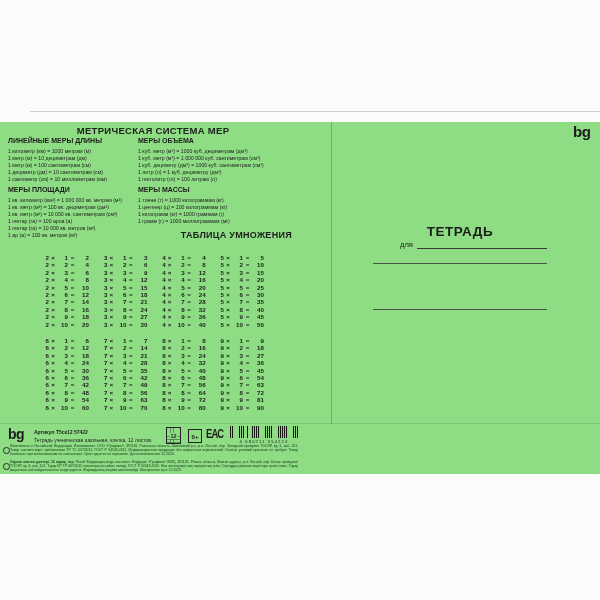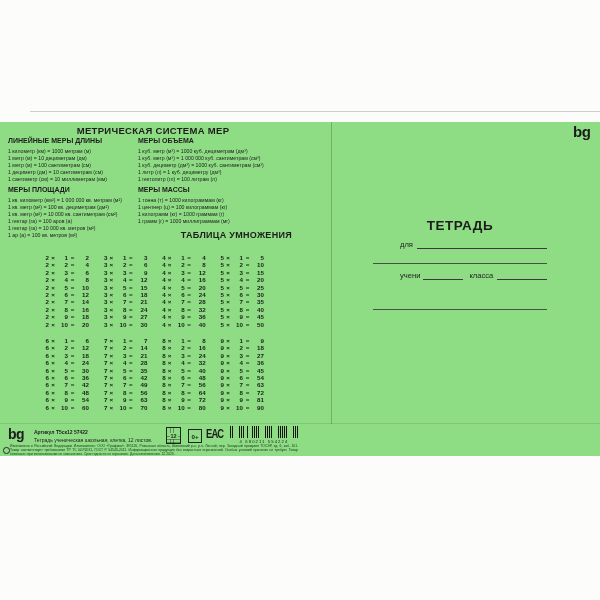--- a/index.html
+++ b/index.html
@@ -1,17 +1,17 @@
 <!DOCTYPE html>
 <html><head>
 <meta charset="utf-8">
 <style>
   html,body{margin:0;padding:0;}
   body{width:600px;height:600px;font-family:"Liberation Sans",sans-serif;background:#fcfdfb;color:#1d1d1b;}
-  .page{position:relative;width:600px;height:456px;overflow:hidden;background:#fcfdfb;}
+  .page{position:relative;width:600px;height:600px;overflow:hidden;background:#fcfdfb;}
   .cover{position:absolute;left:0;top:122px;width:600px;height:352px;background:#8edd85;}
   .top-edge{position:absolute;left:30px;top:111px;width:570px;height:1px;background:rgba(0,0,0,.18);}
   .v-divider{position:absolute;left:331px;top:122px;width:1px;height:302px;background:rgba(0,0,0,.20);}
   .h-divider{position:absolute;left:0;top:423px;width:600px;height:1px;background:rgba(0,0,0,.10);}
   .abs{position:absolute;}
   .metric-title{left:8px;top:125px;width:290px;text-align:center;font-size:9.5px;font-weight:bold;letter-spacing:.3px;}
   .mcol{top:137px;}
   .mcol-0{left:8px;width:128px;}
   .mcol-1{left:138px;width:162px;}
   .msec-title{font-size:7px;font-weight:bold;margin:0 0 4px;}
@@ -22,21 +22,21 @@
   .mult-block-0{top:254px;}
   .mult-block-1{top:337px;}
   .mult-col{width:49px;}
   .mult-row{display:flex;font-size:6.2px;font-weight:bold;line-height:7.4px;}
   .mc-f{width:9px;text-align:right;}
   .mc-s{width:8px;text-align:center;}
   .mc-m{width:11px;text-align:right;}
   .mc-e{width:9px;text-align:center;}
   .mc-p{width:12px;text-align:right;}
   .brand-top{left:573px;top:123px;font-size:15px;font-weight:bold;letter-spacing:-.5px;}
-  .tetrad-title{left:373px;top:218px;width:174px;text-align:center;font-size:13.5px;font-weight:bold;letter-spacing:.5px;}
+  .tetrad-title{left:373px;top:224px;width:174px;text-align:center;font-size:13.5px;font-weight:bold;letter-spacing:.5px;}
   .frow{left:373px;width:174px;display:flex;align-items:flex-end;font-size:7.6px;color:#222;}
   .frow-1{top:239px;}
   .frow-3{top:270px;}
   .frow-4{top:284px;}
   .fline{border-bottom:.8px solid #3a3a3a;height:9px;}
   .grow{flex:1 1 auto;}
   .solo-line{left:373px;width:174px;height:1px;background:#3a3a3a;opacity:.85;}
   .solo-1{top:263px;}
   .solo-2{top:309px;}
   .flabel{white-space:nowrap;margin-left:27px;}
@@ -691,26 +691,20 @@
       </div>
     </div>
 
   <div class="abs brand-top">bg</div>
   <div class="abs tetrad-title">ТЕТРАДЬ</div>
   <div class="abs frow frow-1">
     <span class="flabel">для</span>
     <span class="fline grow" style="margin-left:4px"></span>
   </div>
   <div class="abs solo-line solo-1"></div>
-  <div class="abs frow frow-3">
-    <span class="flabel">учени</span>
-    <span class="fline" style="width:40px;margin-left:3px"></span>
-    <span class="flabel" style="margin-left:6px">класса</span>
-    <span class="fline grow" style="margin-left:4px"></span>
-  </div>
   <div class="abs solo-line solo-2"></div>
 
   <div class="abs brand-bottom">bg</div>
   <div class="abs article">Артикул Т5ск12 57422</div>
   <div class="abs product-line">Тетрадь ученическая школьная, клетка, 12 листов.</div>
   <div class="abs badge-sheets">
     <span>12</span>
   </div>
   <div class="abs badge-age">
     <span>0+</span>

